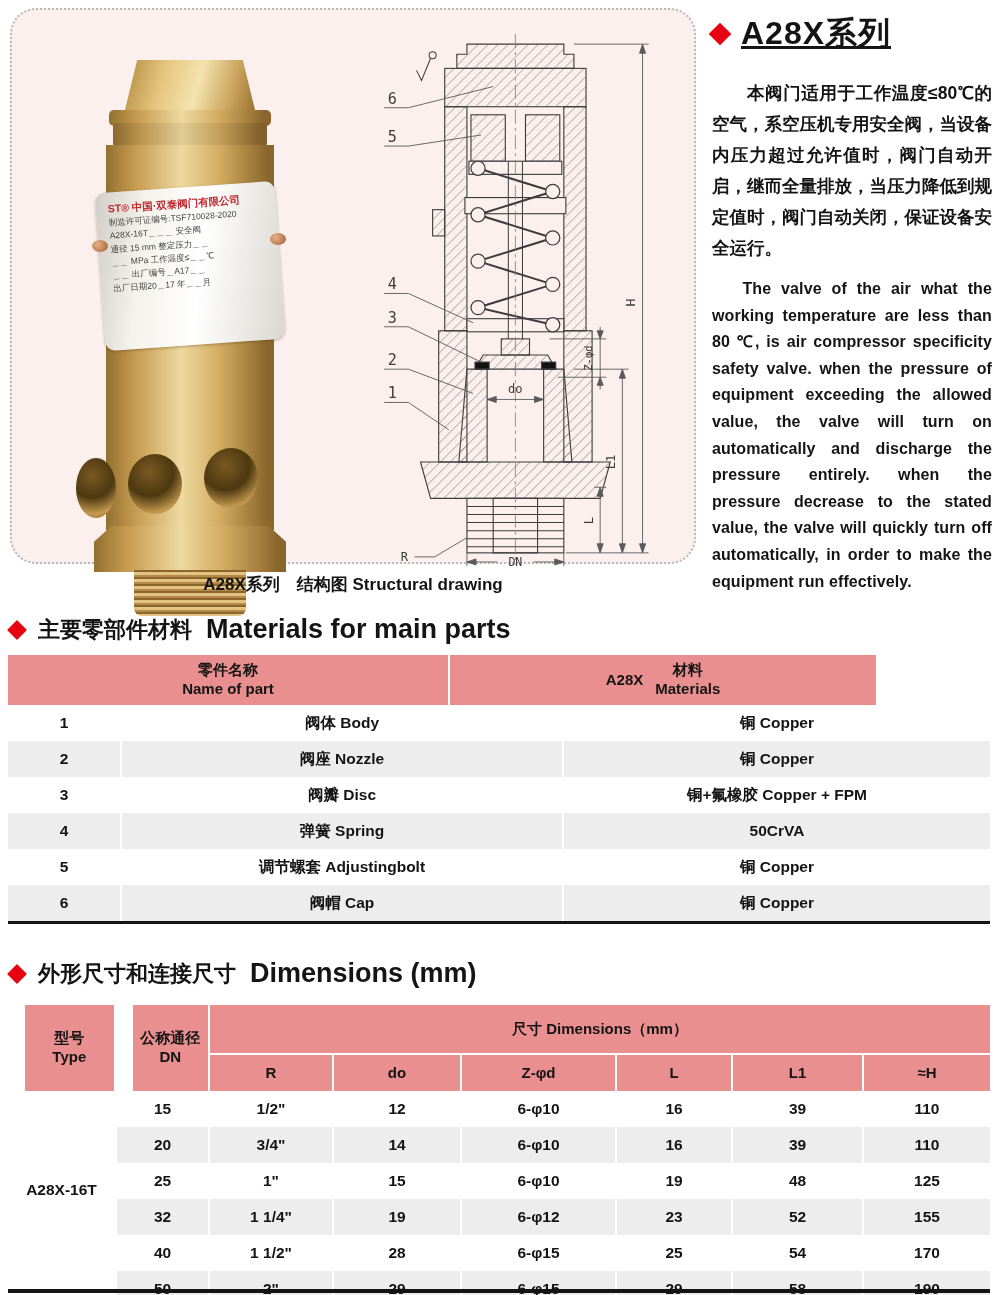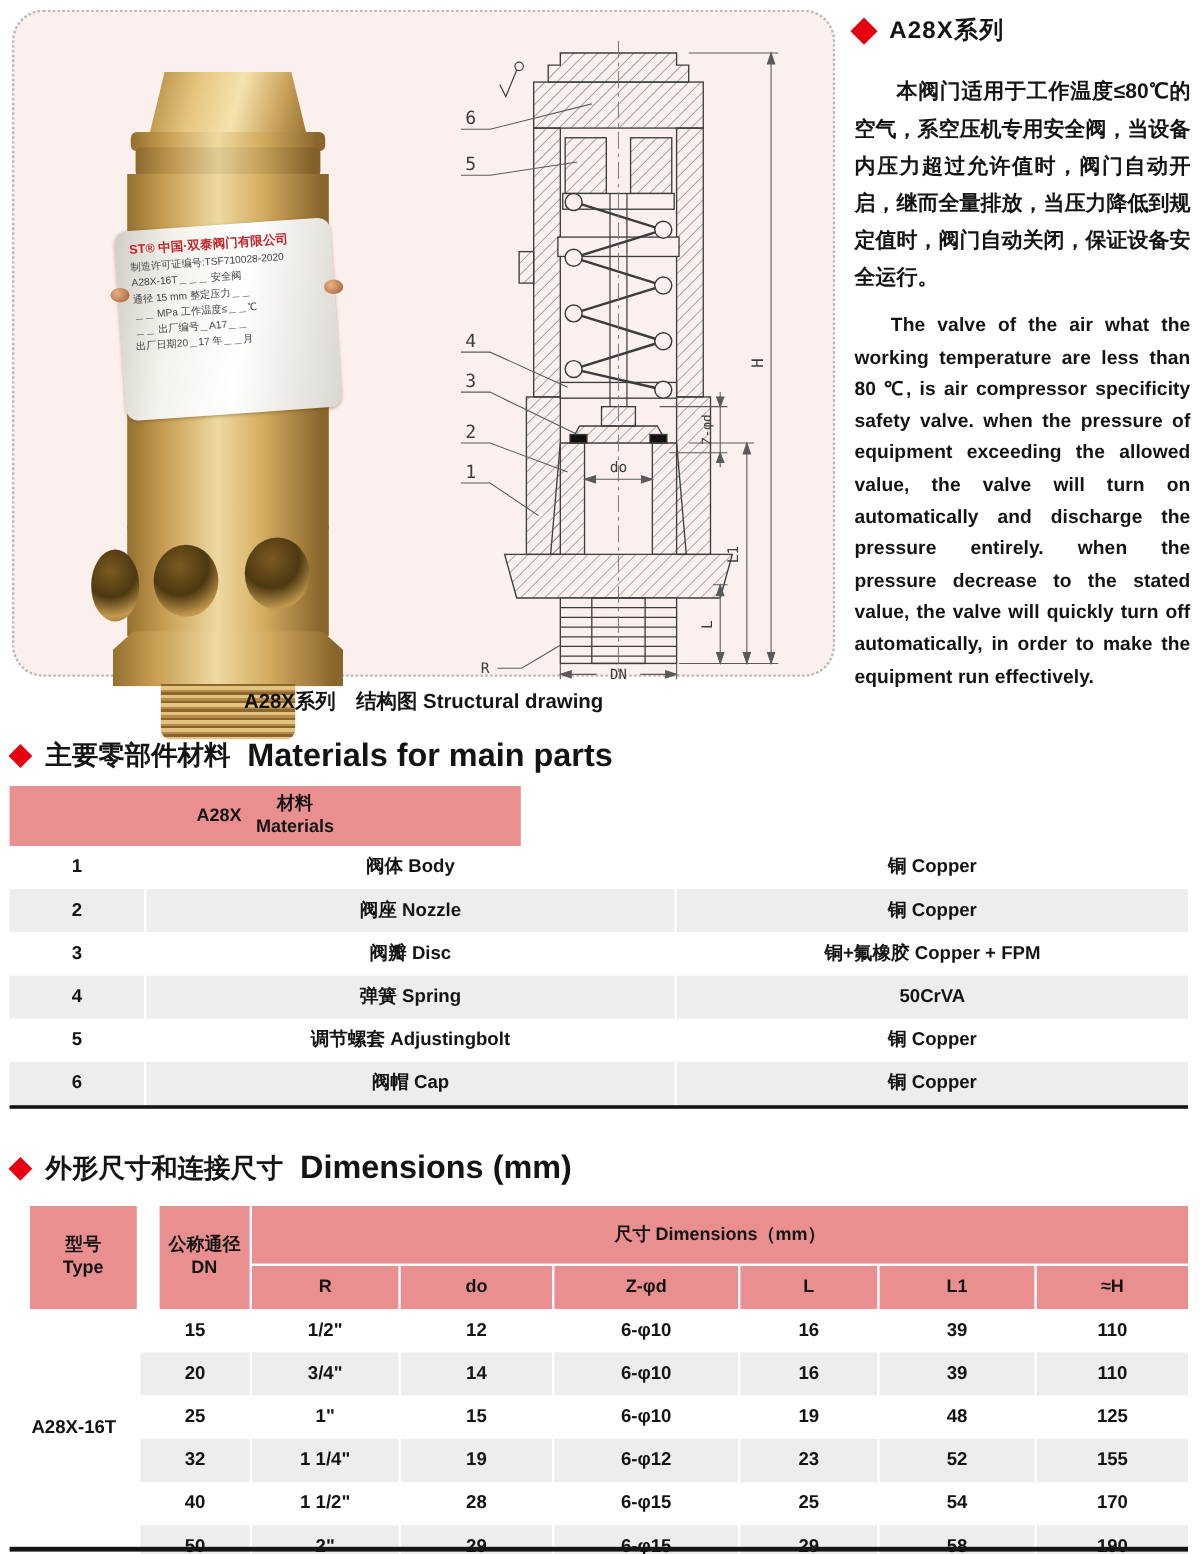--- a/index.html
+++ b/index.html
@@ -44,21 +44,21 @@
     background:repeating-linear-gradient(180deg,#8a662c 0 2px,#e2c382 2px 5px,#b4894a 5px 7px);
     border-radius:0 0 8px 8px; }
 
   
   .drawing { position:absolute; left:362px; top:18px; width:308px; height:540px; }
   .drawing text { font-family:"DejaVu Sans Mono", monospace; fill:#3c3c3c; }
 
   
   .rightcol { position:absolute; left:712px; top:12px; width:280px; }
   .series-title { display:flex; align-items:center; gap:13px; }
-  .series-title .txt { font-size:20px; font-weight:bold; letter-spacing:1px; }
+  .series-title .txt { font-size:32px; font-weight:bold; letter-spacing:1px;text-decoration:underline; }
   .diamond { width:16px; height:16px; background:#e60012; transform:rotate(45deg); flex:0 0 auto; }
   .para-cn { margin-top:22px; font-size:17.5px; line-height:31px; text-align:justify;
     text-indent:2em; font-weight:bold; }
   .para-en { margin-top:12px; font-size:16px; line-height:26.6px; text-align:justify;
     text-indent:1.9em; font-weight:bold; letter-spacing:.1px; }
 
   .caption { position:absolute; left:10px; top:573px; width:686px; text-align:center;
     font-size:17px; font-weight:bold; }
 
   
@@ -285,20 +285,24 @@
 </div>
 
 <div class="sec sec1">
   <span class="diamond"></span>
   <span class="cn">主要零部件材料</span>
   <span class="en">Materials for main parts</span>
 </div>
 
 <div class="tbl mat">
   <div class="row hrow">
+    <div class="cell hd m2 stack">
+      <span>零件名称</span>
+      <span>Name of part</span>
+    </div>
     <div class="cell hd m3 mat-h3">
       <span>A28X</span>
       <span class="stack">
         <span>材料</span>
         <span>Materials</span>
       </span>
     </div>
   </div>
   <div class="row white">
     <div class="cell m1 white">1</div>

